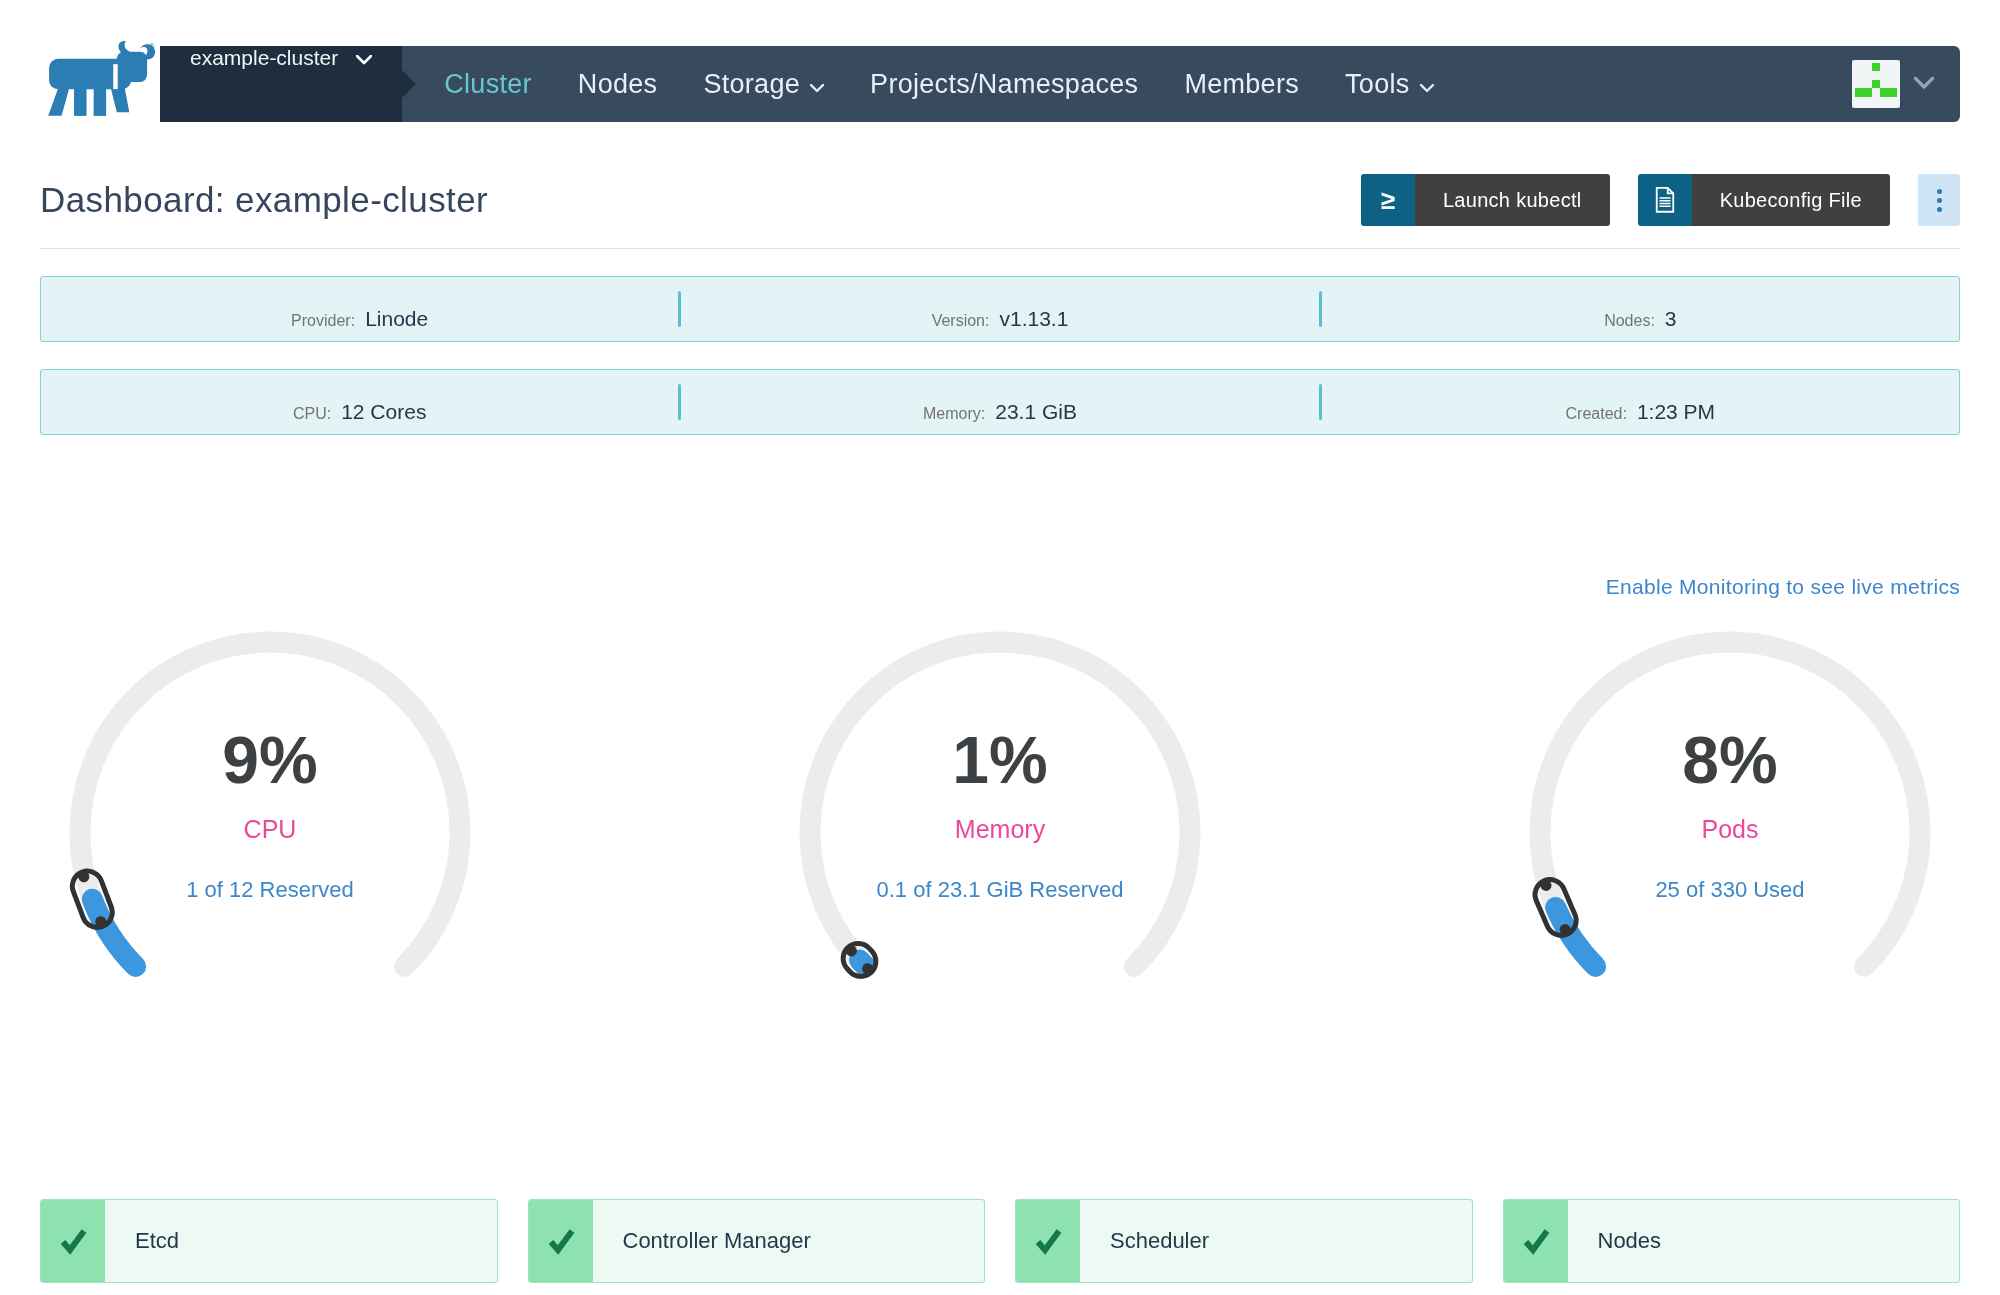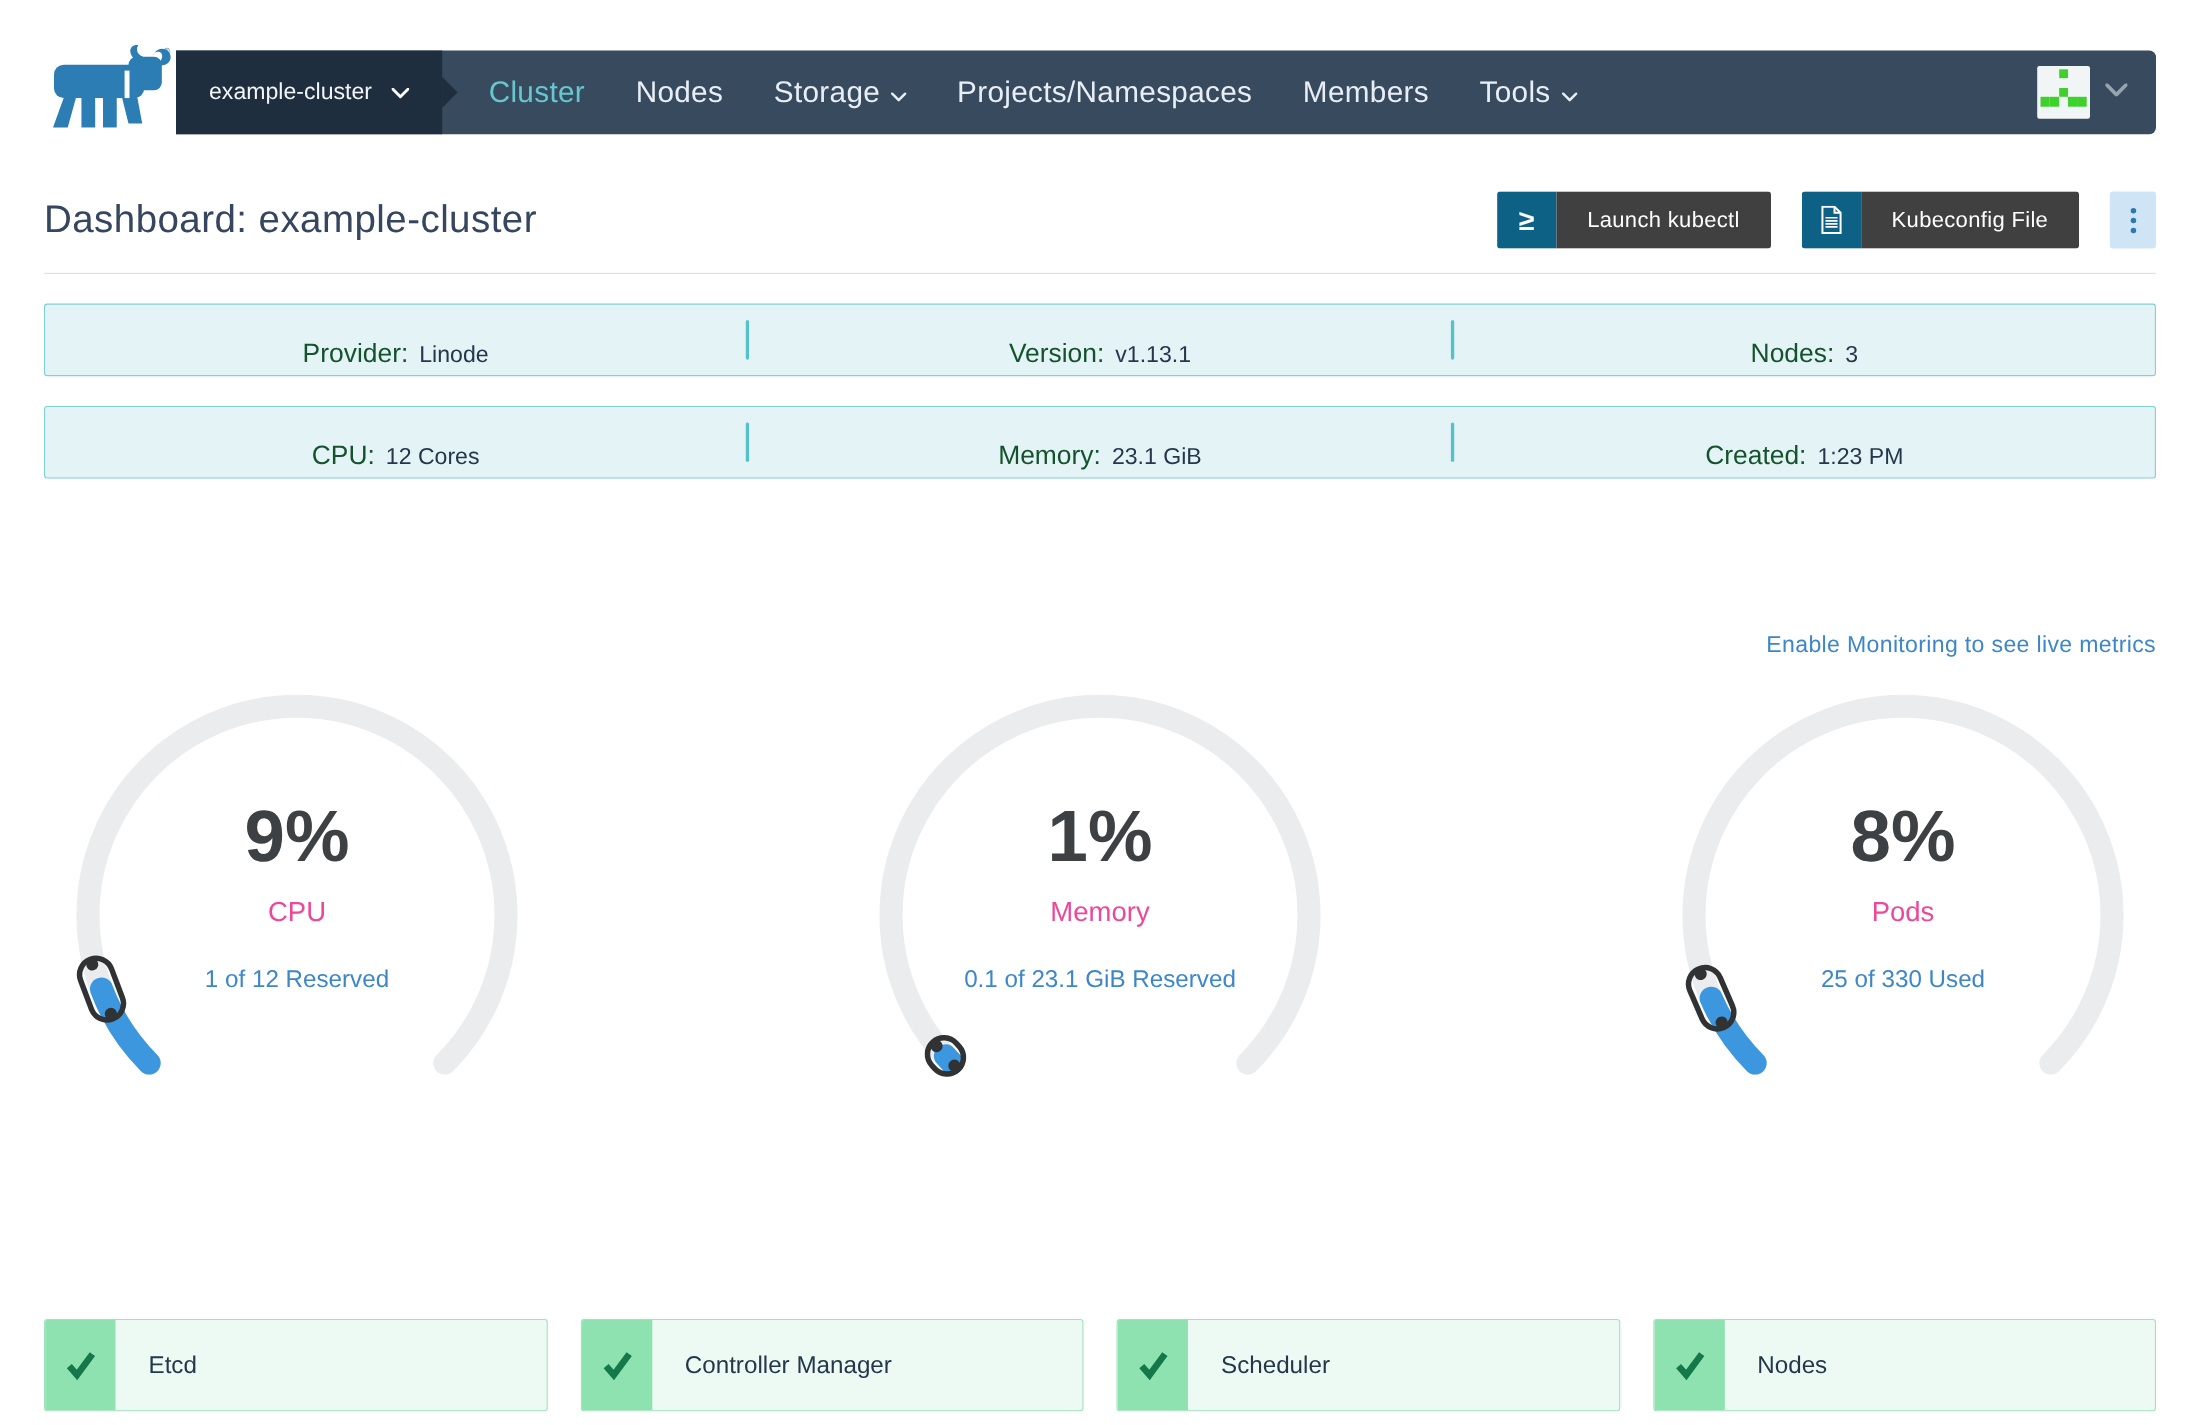--- a/index.html
+++ b/index.html
@@ -4,21 +4,21 @@
 <style>
   * { margin:0; padding:0; box-sizing:border-box; }
   html,body { width:2000px; height:1295px; background:#ffffff; overflow:hidden;
               font-family:"Liberation Sans", sans-serif; -webkit-font-smoothing:antialiased; }
   .page { width:2000px; height:1295px; padding:0 40px; }
 
   
   .header-bar { display:flex; align-items:stretch; margin-top:46px; height:76px; }
   .logo-box { width:120px; display:flex; align-items:center; justify-content:flex-start; background:#fff; }
   .navbar { flex:1; background:#384a5e; border-radius:0 6px 6px 0; display:flex; align-items:center; color:#e8eef5; }
-  .cluster-picker { height:100%; background:#1f2e3e; display:flex; align-items:center; gap:18px;
+  .cluster-picker { height:100%; background:#1f2e3e; display:flex; gap:18px;
                     padding:0 30px; font-size:21px; color:#f2f5f8; cursor:pointer; }
   .notch { width:0; height:0; border-top:14px solid transparent; border-bottom:14px solid transparent;
            border-left:14px solid #1f2e3e; margin-right:28px; }
   .nav-item { font-size:27px; margin-right:46px; cursor:pointer; display:flex; align-items:center; gap:10px; letter-spacing:.3px; }
   .nav-item.active { color:#66c7cf; }
   .nav-spacer { flex:1; }
   .chev { display:inline-block; }
   .avatar { width:48px; height:48px; background:#f2f5f6; border-radius:2px; padding:3px; cursor:pointer; }
   .avatar-grid { width:100%; height:100%; display:grid; grid-template-columns:repeat(5,1fr); grid-template-rows:repeat(5,1fr); }
   .avatar-grid div.g { background:#3ed02b; }
@@ -34,21 +34,21 @@
   .btn .label-seg { background:#404040; color:#fff; font-size:20px; display:flex; align-items:center; padding:0 28px; letter-spacing:.3px; }
   .kebab-btn { width:42px; height:52px; background:#cfe4f5; border-radius:3px; display:flex; flex-direction:column;
                align-items:center; justify-content:center; gap:4px; cursor:pointer; }
   .kebab-btn i { width:5px; height:5px; border-radius:50%; background:#2d79ab; }
   .rule { border:none; border-top:1px solid #dcdfe2; margin-top:22px; }
 
   
   .info-row { margin-top:27px; height:66px; background:#e4f3f5; border:1px solid #7fd0d7; border-radius:3px;
               display:flex; align-items:center; }
   .info-cell { flex:1; display:flex; align-items:baseline; justify-content:center; gap:10px; }
-  .info-label { color:#14532d; font-size:24px;margin-top:25px; }
+  .info-label { color:#737373; font-size:16px;margin-top:25px; }
   .info-value { color:#24374b; font-size:21px; }
   .cell-divider { width:3px; height:36px; background:#55c2cb; border-radius:2px; }
 
   
   .link-row { text-align:right; margin-top:140px; }
   .mon-link { color:#3d87c9; font-size:21px; cursor:pointer; text-decoration:none; letter-spacing:.3px; }
 
   
   .gauges-row { display:flex; justify-content:space-between; margin-top:18px; }
   .gauge { position:relative; width:460px; height:460px; }

